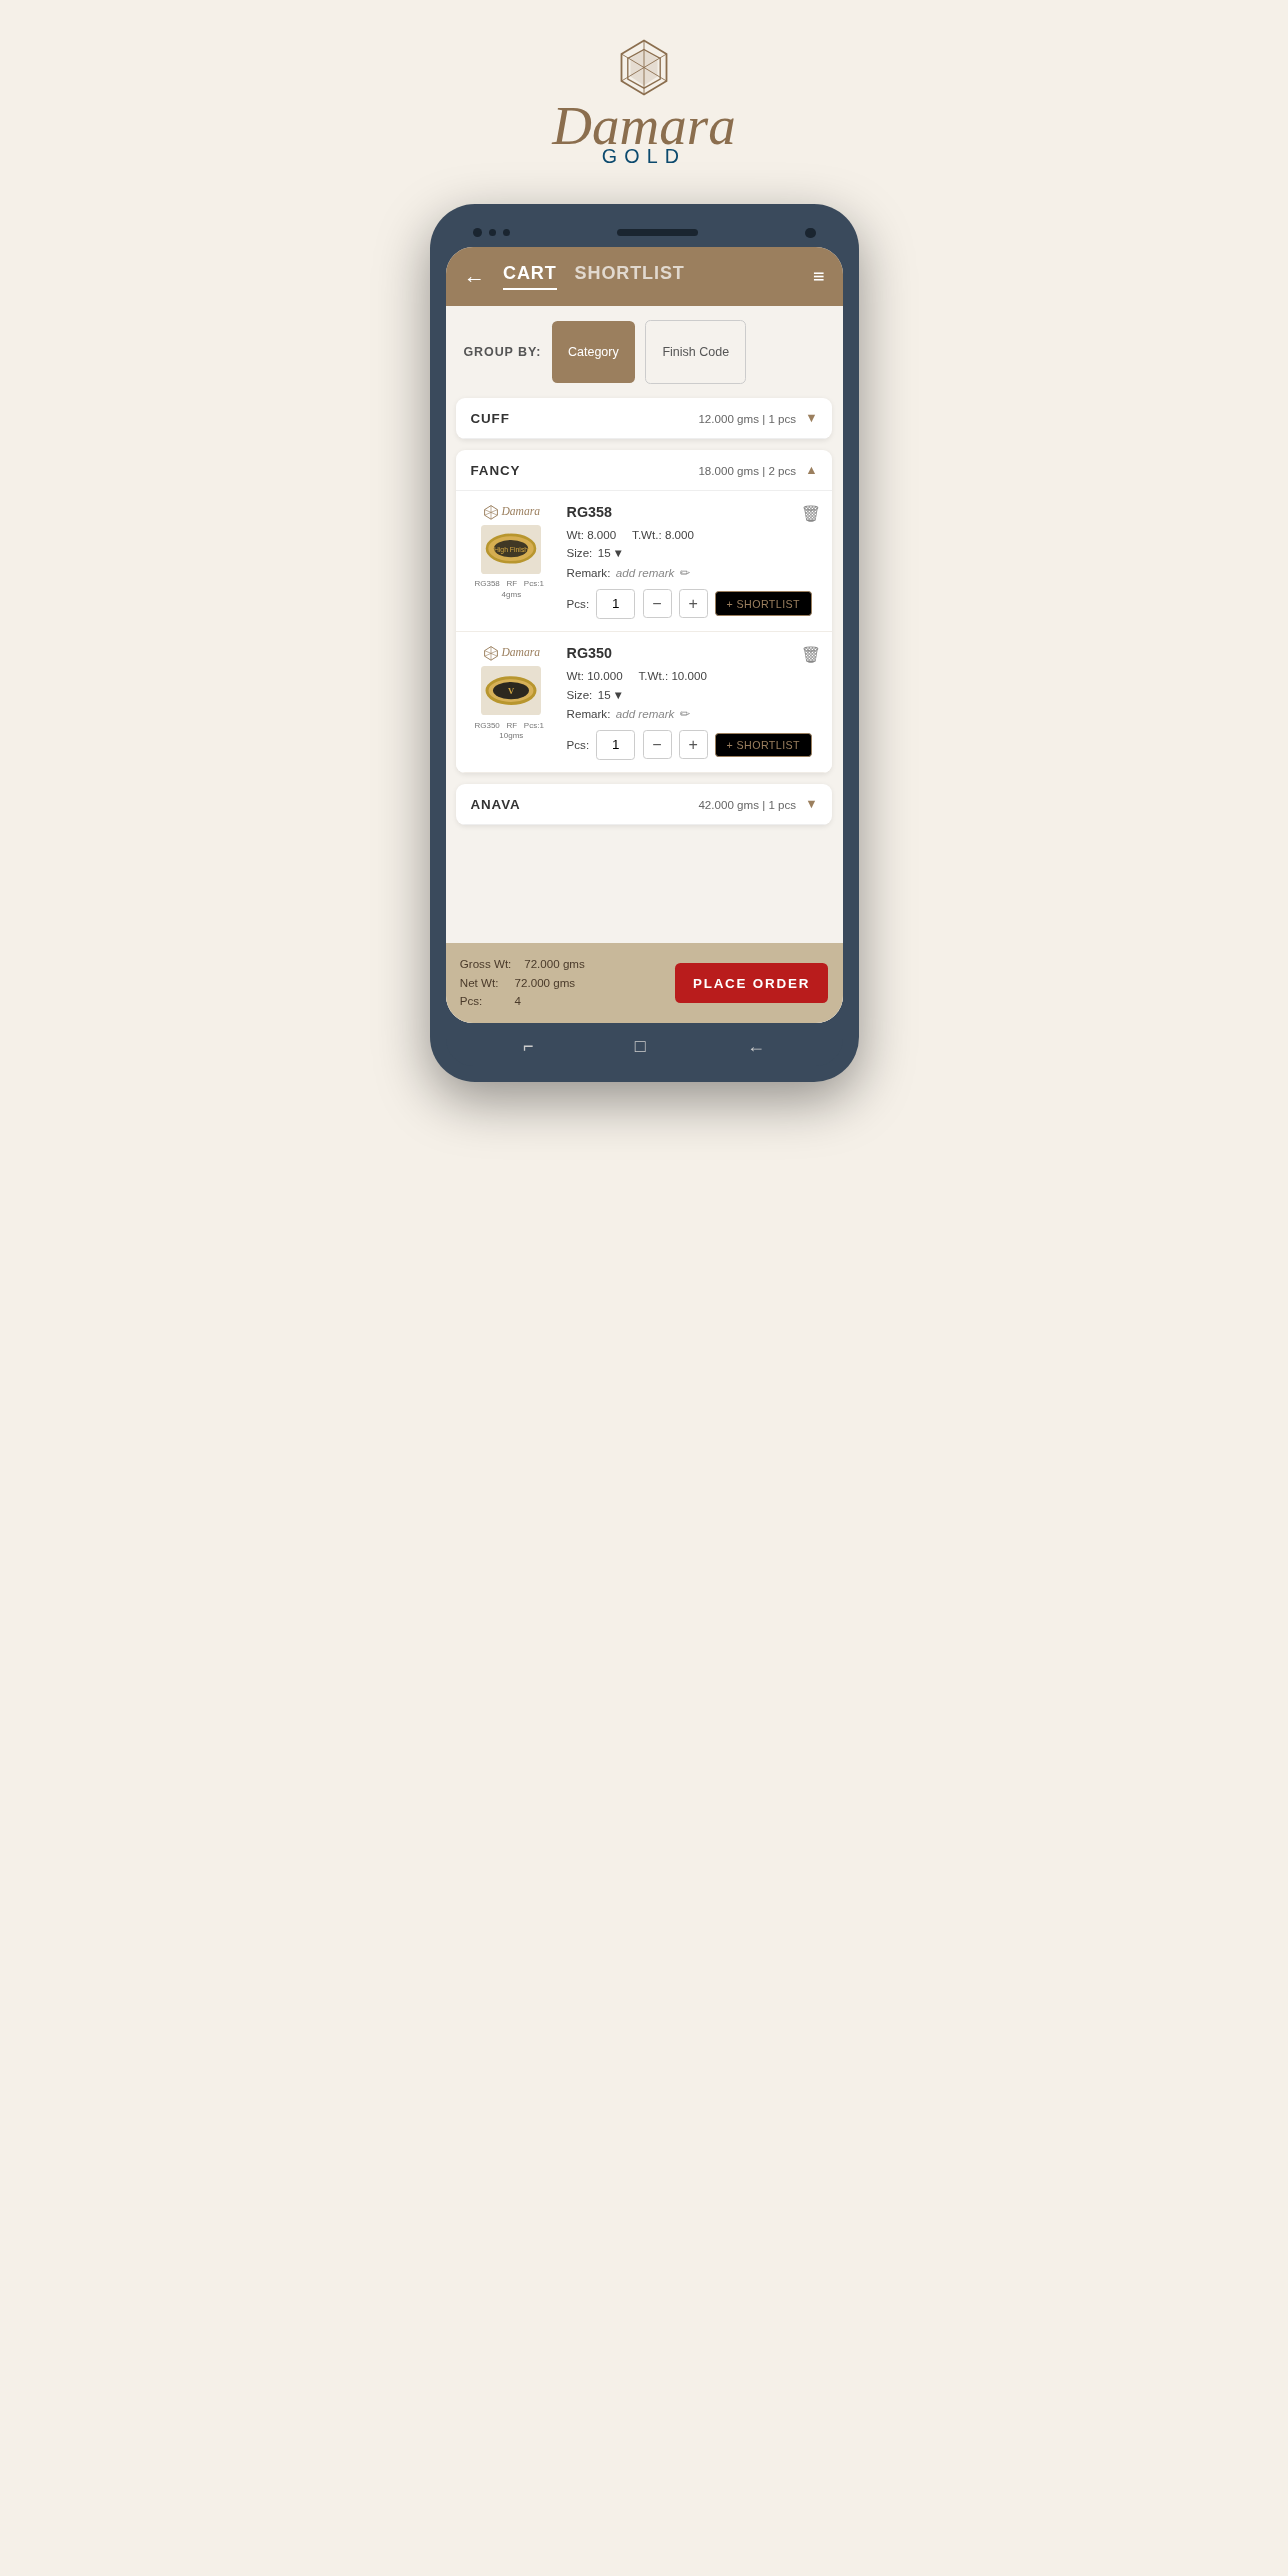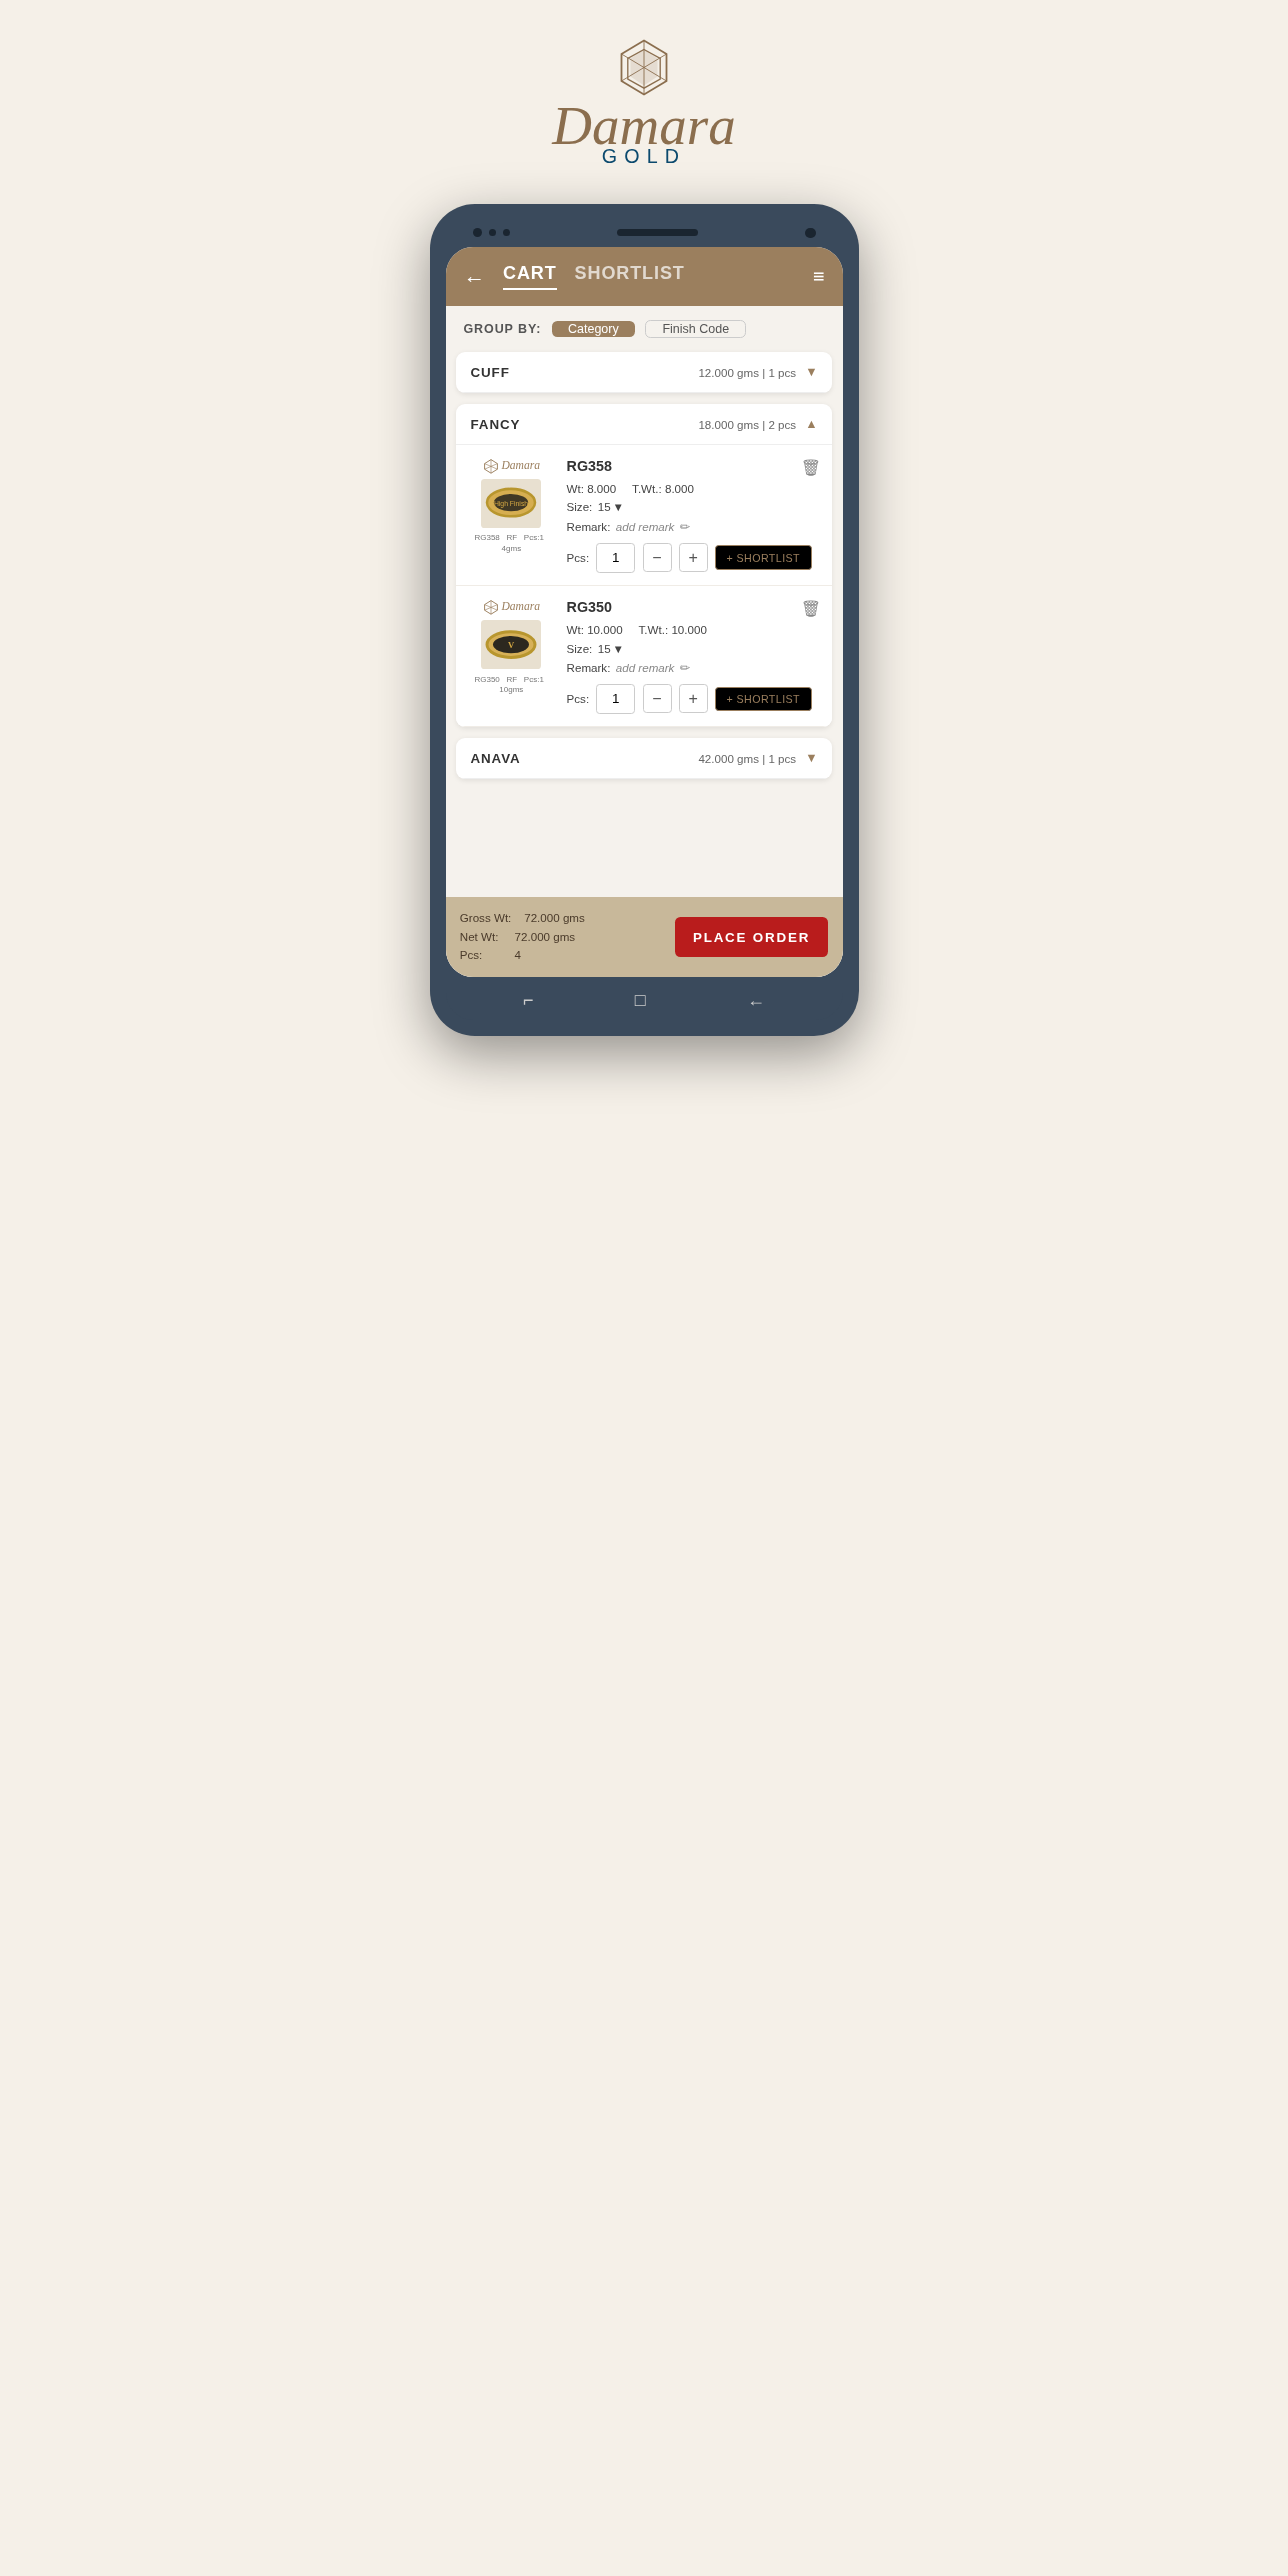--- a/index.html
+++ b/index.html
@@ -165,21 +165,21 @@
     }
 
     .group-by-label {
       font-size: 12.5px;
       color: #555;
       font-weight: bold;
       letter-spacing: 0.9px;
     }
 
     .group-btn {
-      padding: 1px 16px;
+      padding: 24px 16px;
       border-radius: 5.4px;
       font-size: 12.5px;
       cursor: pointer;
       font-weight: 500;
     }
 
     .group-btn-active {
       background: #9b7f5e;
       color: white;
       border: none;

